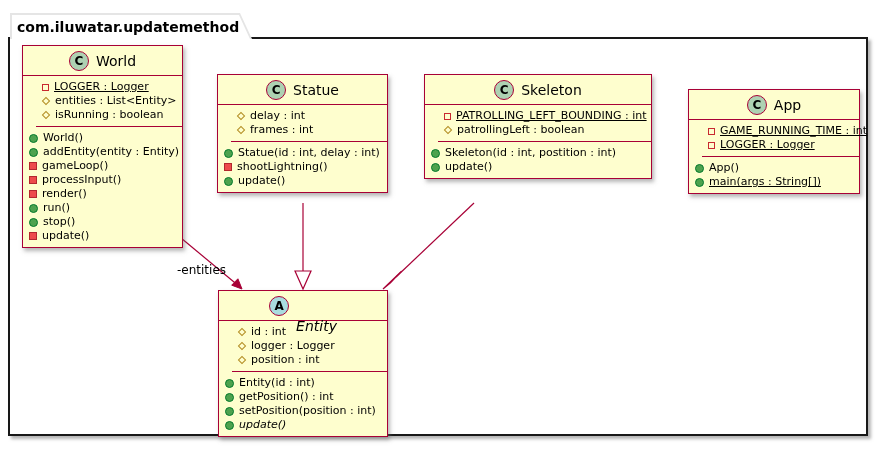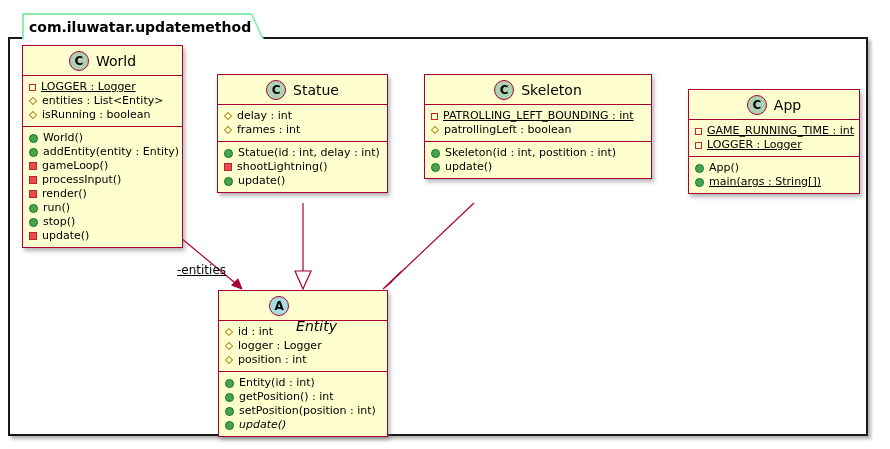--- a/index.html
+++ b/index.html
@@ -13,21 +13,21 @@
     font-family:"DejaVu Sans","Liberation Sans",sans-serif;color:#000;
     overflow:hidden;
   }
   
   .pkg-body{
     position:absolute;left:8px;top:37px;width:860px;height:399px;
     border:2px solid #181818;background:#ffffff;
     box-shadow:3px 3px 3px rgba(120,120,120,0.55);
   }
   .pkg-tab{
-    position:absolute;left:22px;top:13px;width:242px;height:26px;background:#86efac;
+    position:absolute;left:10px;top:13px;width:242px;height:26px;background:#e5e5e5;
     clip-path:polygon(0 0,calc(100% - 12px) 0,100% 100%,0 100%);z-index:3;
   }
   .pkg-tab-inner{
     position:absolute;left:2px;top:2px;right:2px;bottom:0;background:#ffffff;
     clip-path:polygon(0 0,calc(100% - 11px) 0,100% 100%,0 100%);
     display:flex;align-items:center;padding-left:5px;
     font-size:14px;font-weight:bold;white-space:nowrap;
   }
   
   svg.rel-layer{position:absolute;left:0;top:0;z-index:4;pointer-events:none;}
@@ -48,21 +48,21 @@
     width:20px;height:20px;border-radius:50%;flex:none;
     border:1.2px solid var(--border);
     display:flex;align-items:center;justify-content:center;
     font-size:12px;font-weight:bold;
   }
   .spot-class{background:var(--circle-class);}
   .spot-abstract{background:var(--circle-abstract);}
   .cls-name{font-size:14px;white-space:nowrap;}
   .cls-name.abstract{font-style:italic;margin-top:40px;}
   .compartment{padding:4px 6px;}
-  .compartment.fields{border-bottom:1px solid var(--border);}
+  .compartment.fields{border-bottom:1px solid var(--border);margin-left:13px;}
   .member{display:flex;align-items:center;gap:5px;line-height:14px;height:14px;white-space:nowrap;}
   .mtext{font-size:11px;}
   .mtext.static{text-decoration:underline;}
   .mtext.abstract{font-style:italic;}
   .mi{flex:none;display:inline-block;}
   .method-public-icon{width:9px;height:9px;border-radius:50%;background:#4EA24E;border:1px solid #047A2D;}
   .method-private-icon{width:8px;height:8px;background:#ED4B4B;border:1px solid #B3272E;}
   .field-private-icon{width:7px;height:7px;border:1.4px solid #C82930;background:transparent;}
   .field-protected-icon{width:6px;height:6px;border:1.4px solid #B38D22;background:transparent;transform:rotate(45deg);margin:0 1px;}
 </style>
@@ -84,21 +84,21 @@
   <g>
     <line class="arrow-line" x1="303" y1="203" x2="303" y2="271"></line>
     <polygon class="tri" points="303,289 295,271 311,271"></polygon>
   </g>
 
   <g>
     <line class="arrow-line" x1="474" y1="203" x2="396" y2="277"></line>
     <polygon class="tri" points="383,289 401.5,271.2 390.5,282.8"></polygon>
   </g>
 </svg>
-<div class="rel-label" style="left:177px;top:263px;text-decoration:underline;">-entities</div>
+<div class="rel-label" style="left:177px;top:263px;">-entities</div>
 
 <div class="uml-class" style="left:22px;top:45px;width:161px;">
   <div class="cls-title">
     <span class="spot spot-class">
         <span>C</span>
       </span>
     <span class="cls-name">World</span>
   </div>
   <div class="compartment fields">
       <div class="member">

